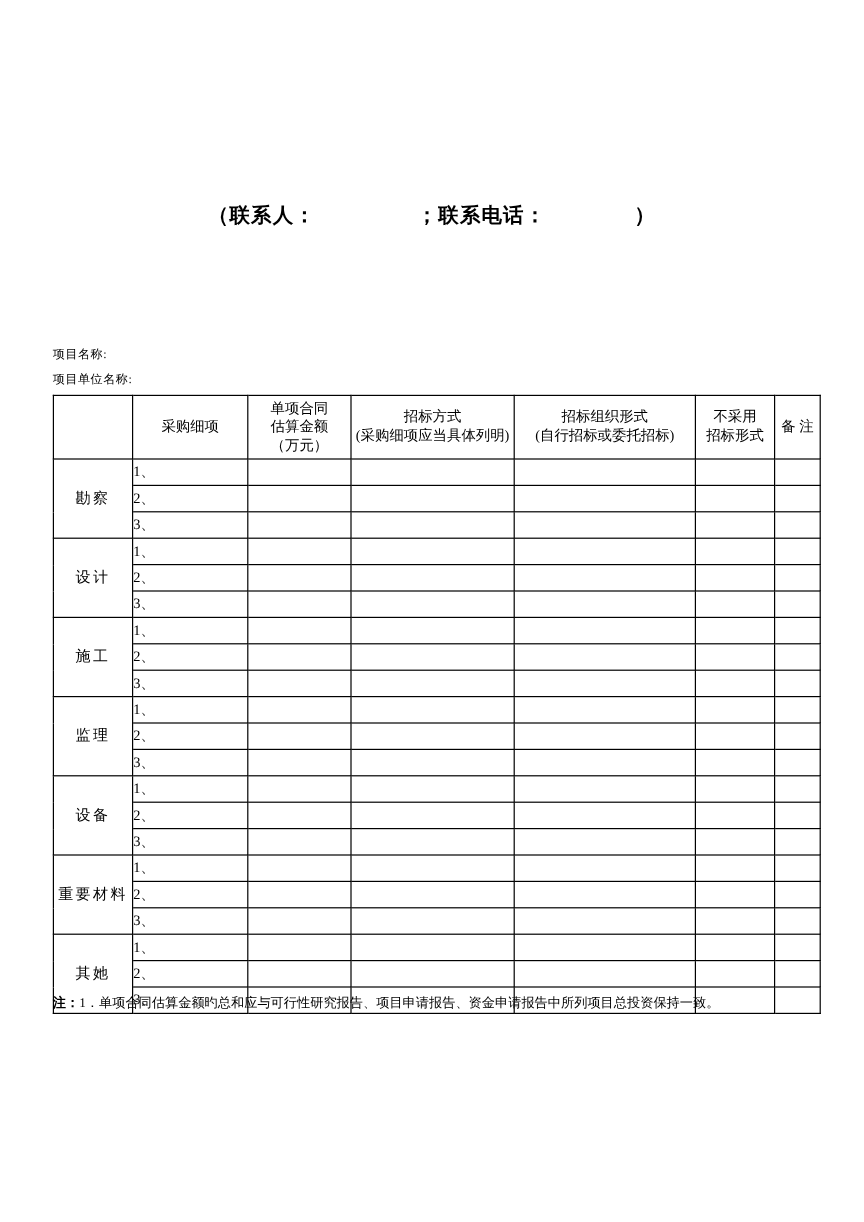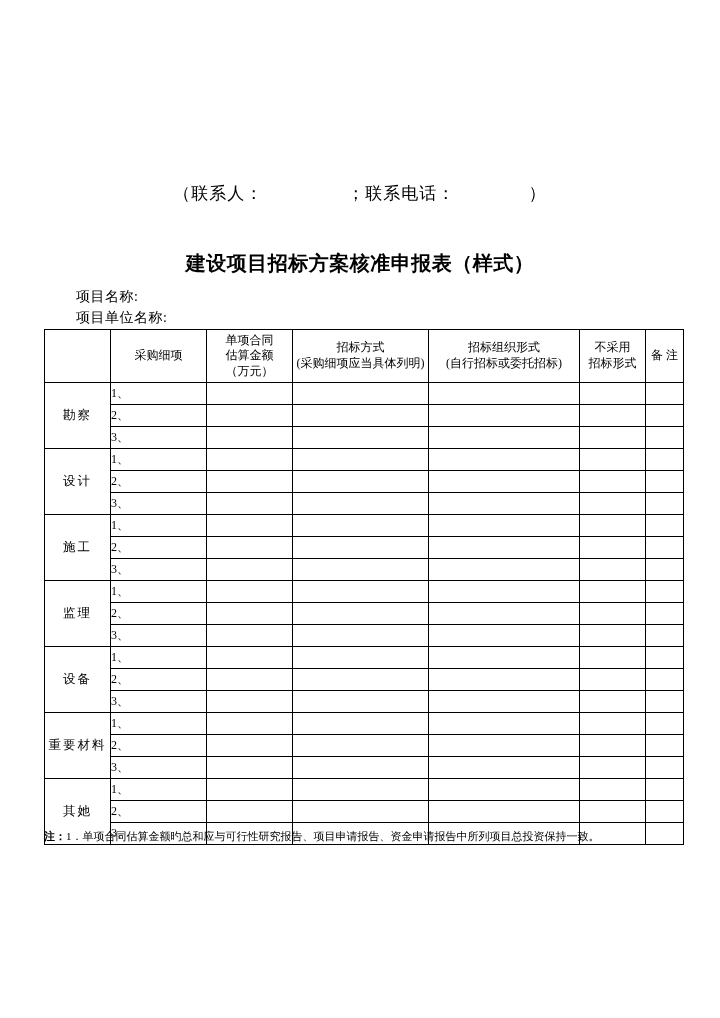--- a/index.html
+++ b/index.html
@@ -16,45 +16,44 @@
     overflow: hidden;
   }
   .page {
     position: relative;
     width: 720px;
     height: 1018px;
     box-sizing: border-box;
   }
   .contact-line {
     position: absolute;
-    top: 182px;
+    top: 168px;
     left: 0;
     width: 720px;
     text-align: center;
     font-size: 17px;
-    font-weight: normal;
+    font-weight: bold;
     letter-spacing: 1px;
     white-space: pre;
   }
   .doc-title {
     position: absolute;
     top: 250px;
     left: 0;
     width: 720px;
     text-align: center;
     font-size: 20px;
     font-weight: bold;
     letter-spacing: 0.5px;
   }
   .field-line {
     position: absolute;
     left: 44px;
-    font-size: 14px;
+    font-size: 10px;
     letter-spacing: 0.5px;
-    margin-left: 32px;
   }
   .field-line.one { top: 288px; }
   .field-line.two { top: 309px; }
 
   table.form {
     position: absolute;
     top: 329px;
     left: 44px;
     width: 632px;
     border-collapse: collapse;
@@ -115,21 +114,20 @@
     padding-left: 14px;
   }
 </style>
 </head>
 <body>
 
 <div class="page">
 
   <div class="contact-line">（联系人：                ；联系电话：              ）</div>
 
-  <div class="doc-title">建设项目招标方案核准申报表（样式）</div>
 
   <div class="field-line one">项目名称:</div>
   <div class="field-line two">项目单位名称:</div>
 
   <table class="form">
     <thead>
       <tr>
         <th class="c0"></th>
         <th class="c1">采购细项</th>
         <th class="c2">

